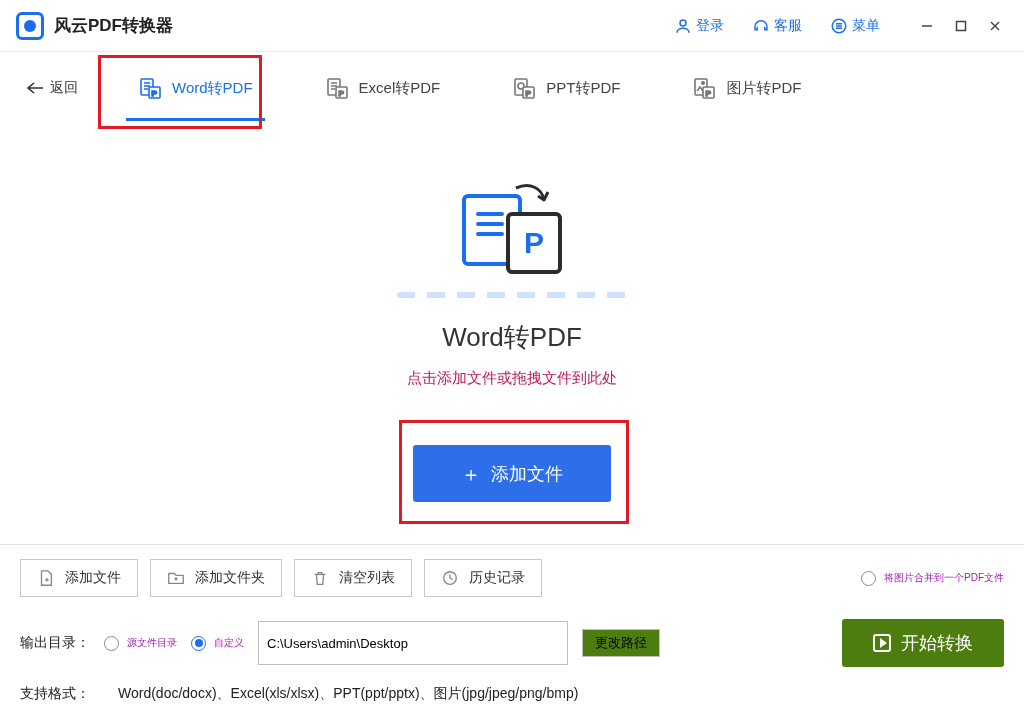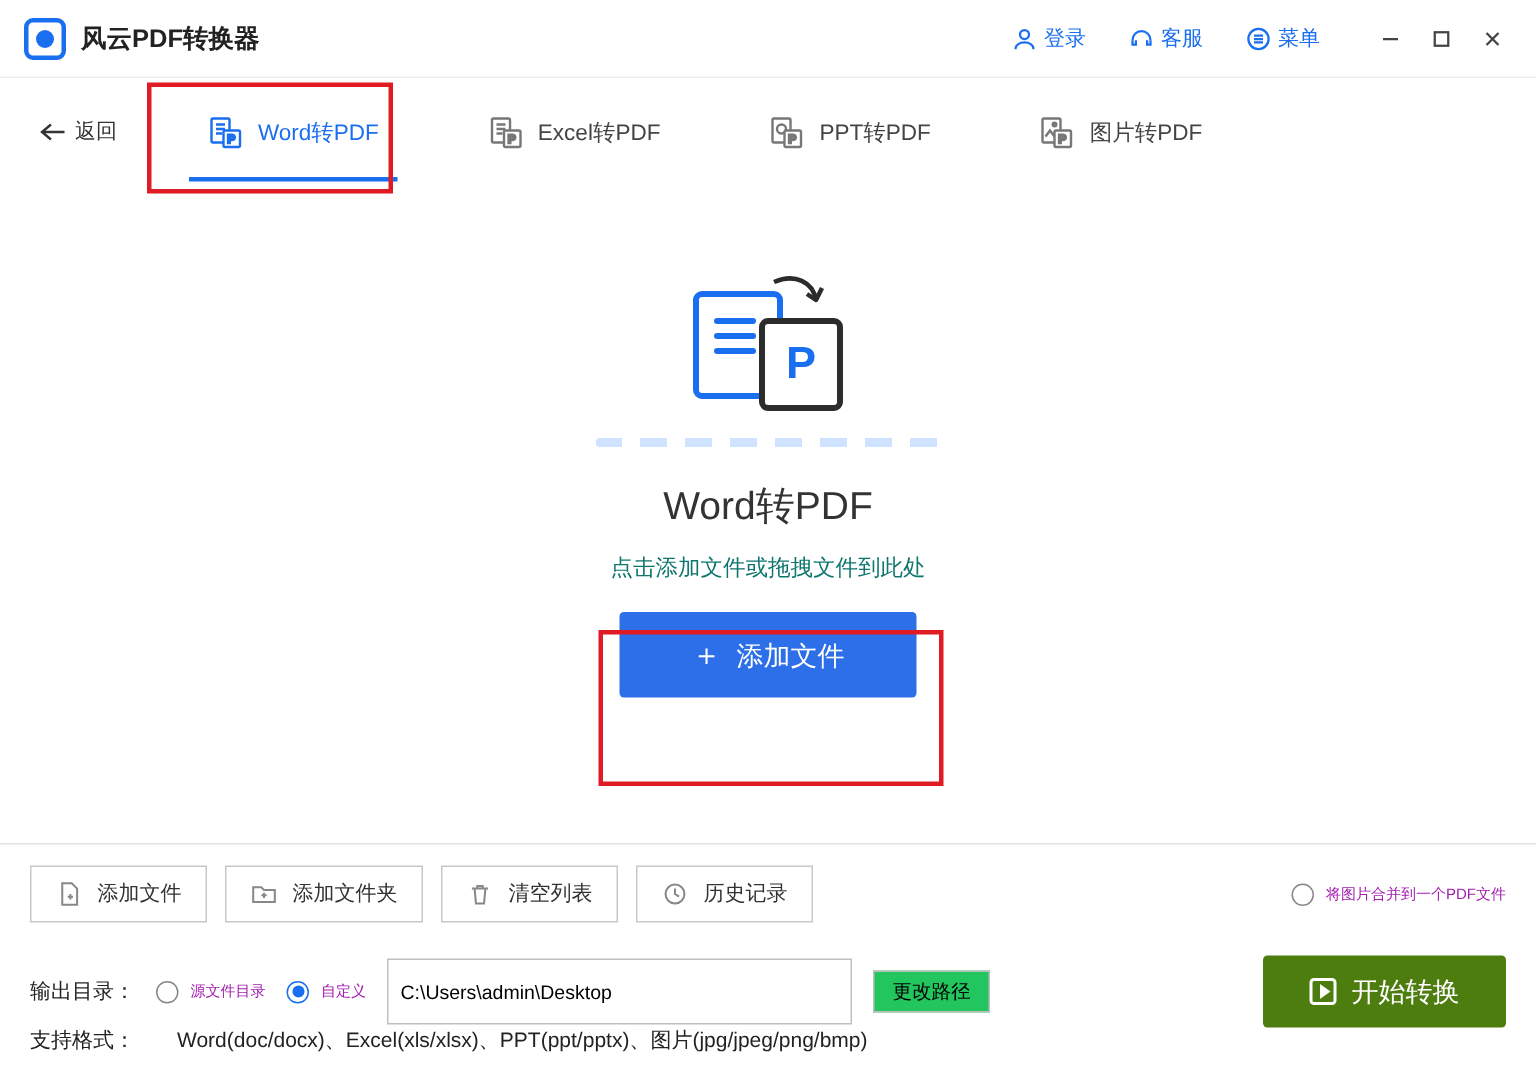--- a/index.html
+++ b/index.html
@@ -90,21 +90,21 @@
   }
   .illu-arrow{
     position:absolute; top:-2px; right:10px; width:40px; height:30px;
   }
   .wave {
     width:230px; height:6px;
     background: repeating-linear-gradient(90deg,#cfe2ff 0 18px, transparent 18px 30px);
     border-radius:3px; margin-bottom:22px;
   }
   .center-title { font-size:26px; color:#333; margin-bottom:14px;}
-  .center-sub { font-size:15px; color:#0f766e; margin-bottom:20px;}
+  .center-sub { font-size:15px; color:#be185d; margin-bottom:57px;}
   .add-big-btn{
     display:flex; align-items:center; justify-content:center; gap:10px;
     width:198px; height:57px; background:#2c6fe8; color:#fff;
     font-size:18px; border:none; border-radius:3px; cursor:pointer;
   }
   .plus { font-size:20px; line-height:1;}
 
   
   .bottom {
     position:absolute; left:0; right:0; bottom:0;
@@ -133,39 +133,39 @@
     display:flex; align-items:center; justify-content:space-between;
     margin-top:22px;
   }
   .out-row{ display:flex; align-items:center; gap:14px; font-size:14px; color:#222;}
   .path-input{
     height:44px; width:310px;
     border:1px solid #bfbfbf; padding:0 8px; font-size:13px;
   }
   .small-btn{
     height:28px; padding:0 12px; border:1px solid #bfbfbf;
-    background:#22c55e; font-size:13px; cursor:pointer;
+    background:#4d7c0f; font-size:13px; cursor:pointer;
   }
   .start-btn{
     display:flex; align-items:center; justify-content:center; gap:10px;
     width:162px; height:48px; background:#4d7c0f; color:#fff;
     font-size:18px; border:none; border-radius:3px; cursor:pointer;
   }
   .play-ico{
     width:18px; height:18px; border:2px solid #fff; border-radius:3px;
     display:inline-flex; align-items:center; justify-content:center;
   }
   .play-ico::after{
     content:""; width:0; height:0;
     border-left:7px solid #fff; border-top:5px solid transparent; border-bottom:5px solid transparent;
     margin-left:2px;
   }
 
   .bottom-row3{
-    font-size:14px; color:#222;
+    margin-top:18px; font-size:14px; color:#222;
     display:flex; gap:28px;
   }
 </style>
 </head>
 <body>
 
 <div class="titlebar">
   <div class="titlebar-left">
     <span class="app-logo"></span>
     <span class="app-title">风云PDF转换器</span>

